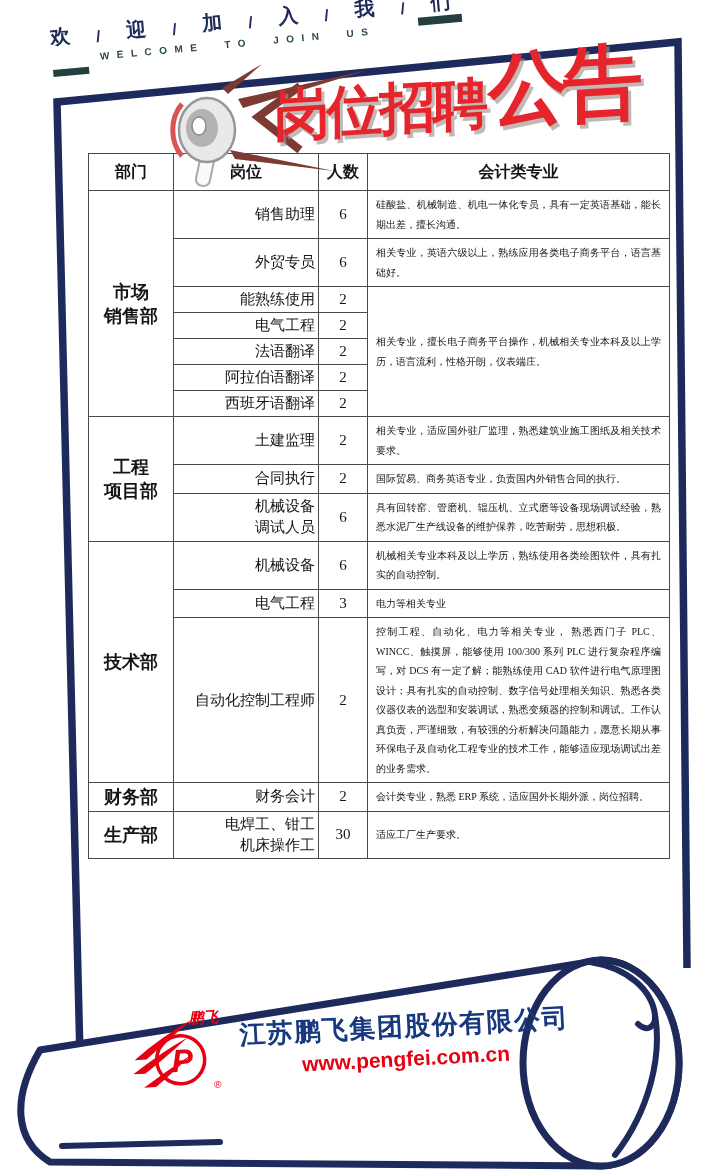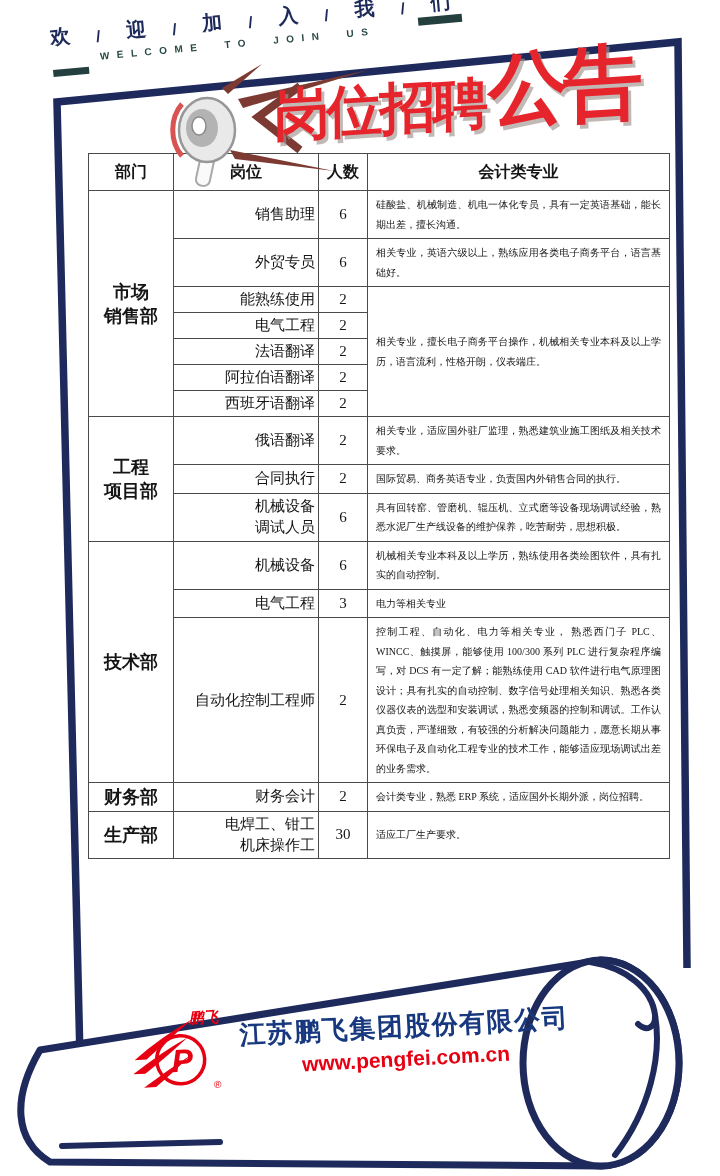--- a/index.html
+++ b/index.html
@@ -117,21 +117,21 @@
         <td class="pos">阿拉伯语翻译</td>
         <td class="cnt">2</td>
       </tr>
       <tr>
         <td class="pos">西班牙语翻译</td>
         <td class="cnt">2</td>
       </tr>
       <tr>
         <td class="dept" rowspan="3">工程
 项目部</td>
-        <td class="pos">俄语翻译</td>
+        <td class="pos">土建监理</td>
         <td class="cnt">2</td>
         <td class="req">相关专业，适应国外驻厂监理，熟悉建筑业施工图纸及相关技术要求。</td>
       </tr>
       <tr>
         <td class="pos">合同执行</td>
         <td class="cnt">2</td>
         <td class="req">国际贸易、商务英语专业，负责国内外销售合同的执行。</td>
       </tr>
       <tr>
         <td class="pos">机械设备

